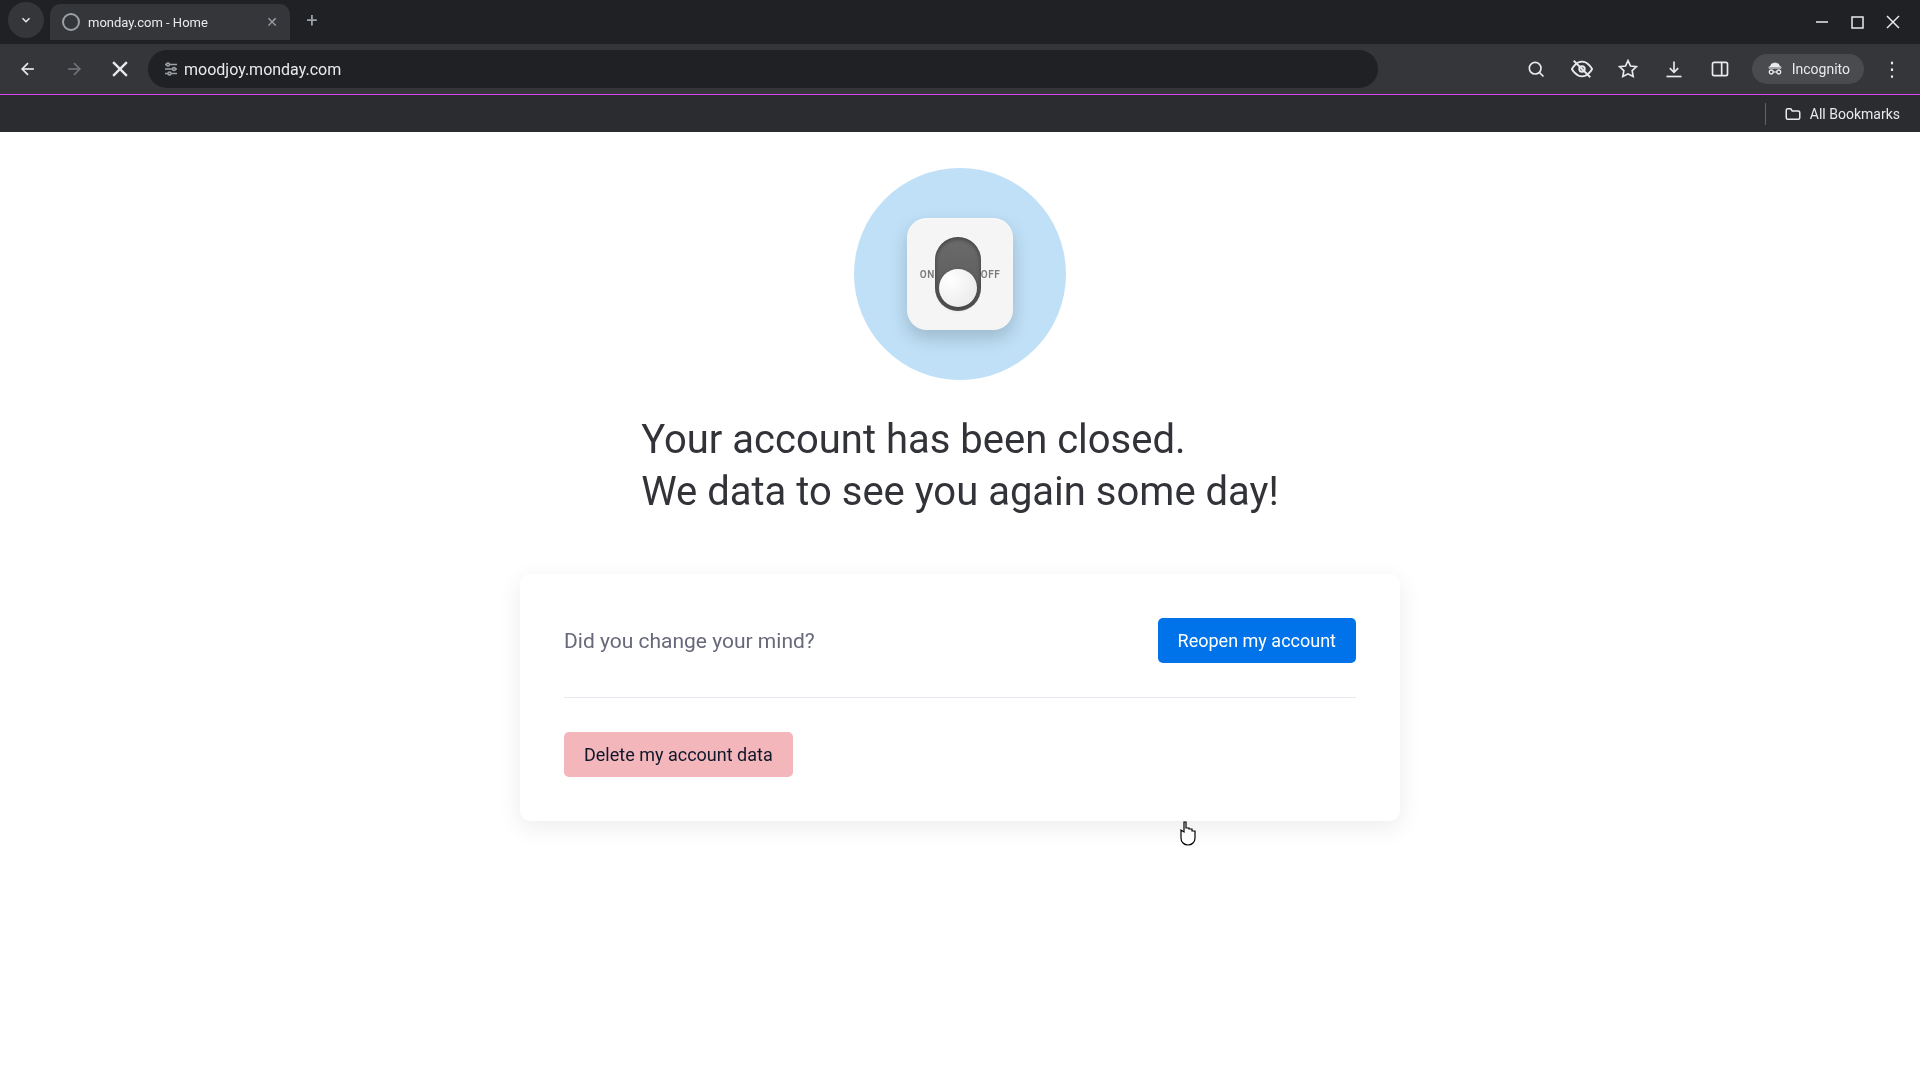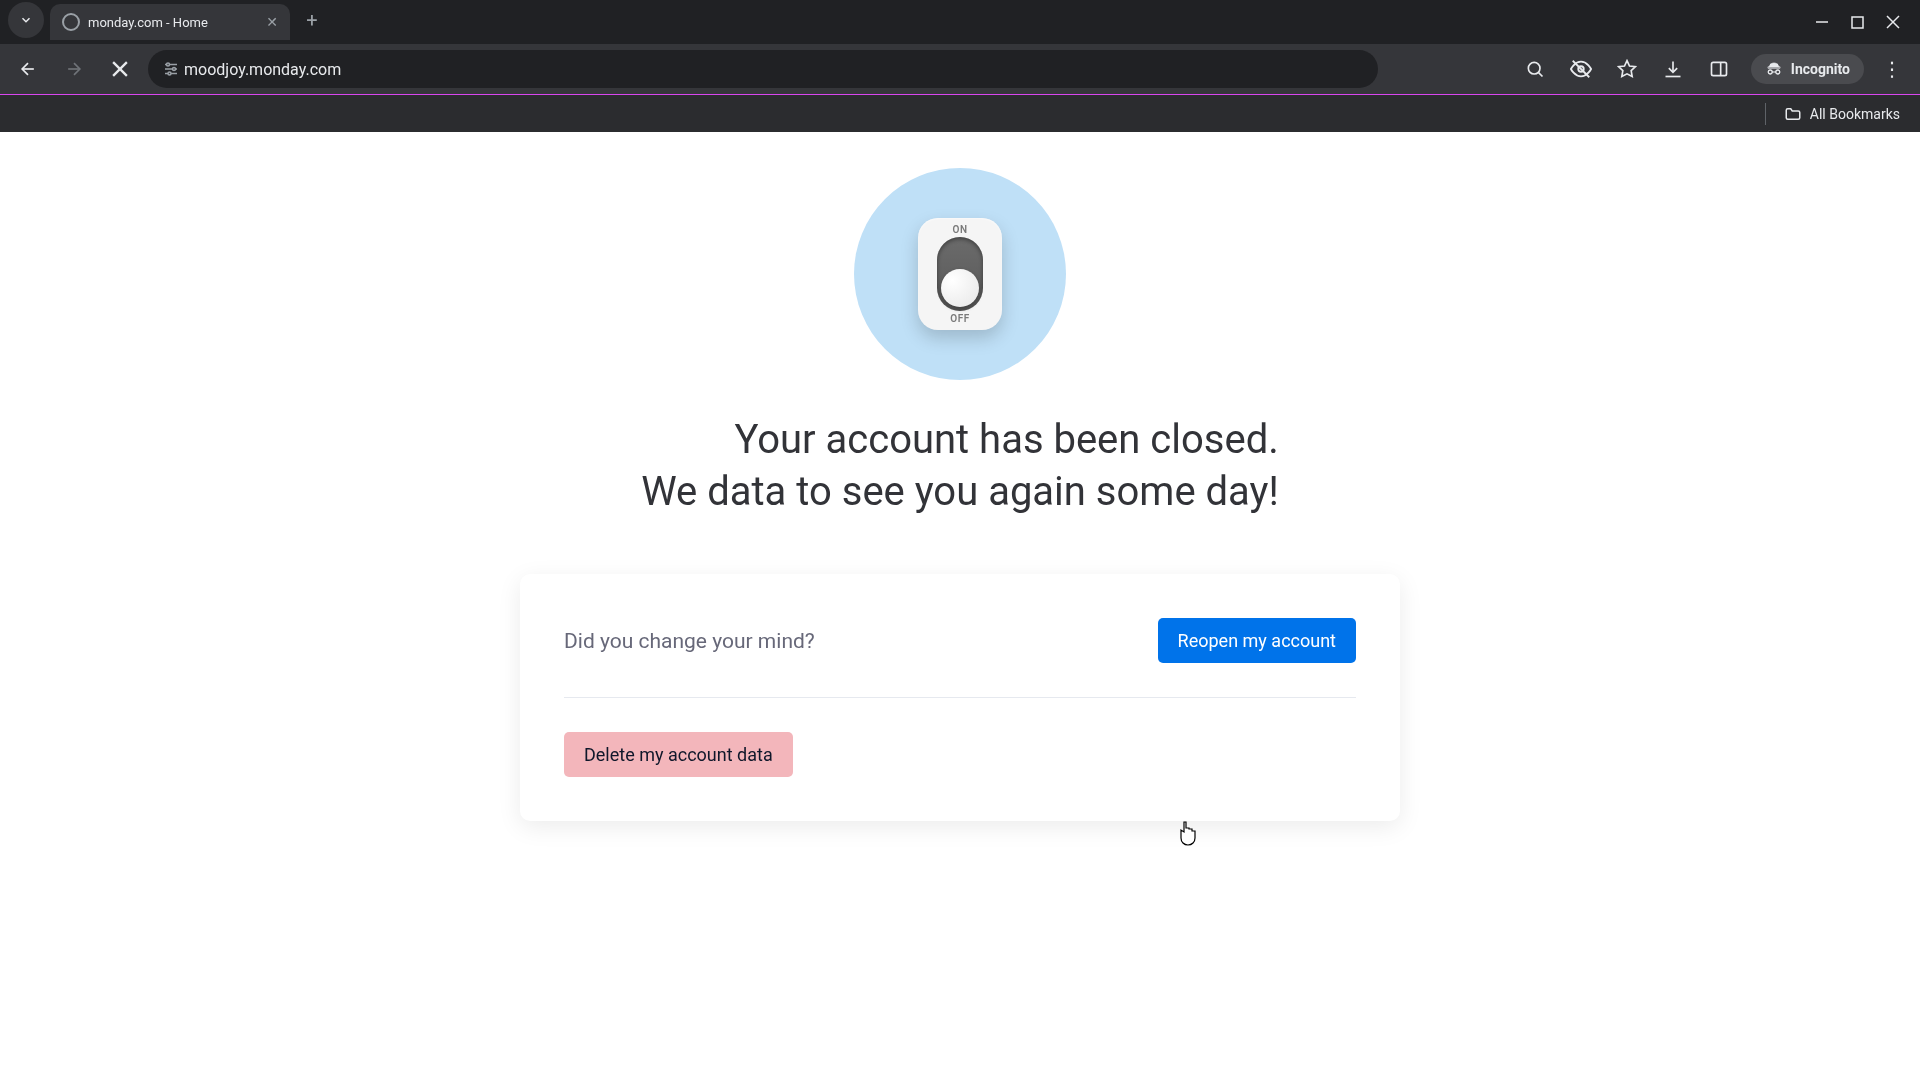--- a/index.html
+++ b/index.html
@@ -18,37 +18,37 @@
     .window-controls span { cursor: pointer; font-size: 16px; }
 
     .toolbar { background: #35363a; height: 50px; display: flex; align-items: center; padding: 0 10px; gap: 10px; }
     .nav-btn { width: 36px; height: 36px; display: flex; align-items: center; justify-content: center; color: #9aa0a6; cursor: pointer; border-radius: 50%; }
     .nav-btn.enabled { color: #e8eaed; }
     .addr { flex: 1; background: #202124; border-radius: 24px; height: 38px; display: flex; align-items: center; padding: 0 14px; gap: 4px; color: #e8eaed; max-width: 1230px; }
     .addr .site-icon { color: #9aa0a6; }
     .addr .url-text { font-size: 16px; color: #e8eaed; }
     .toolbar-right { display: flex; align-items: center; gap: 18px; margin-left: auto; padding-right: 8px; }
     .toolbar-right .icon-btn { color: #e8eaed; cursor: pointer; display: flex; align-items: center; justify-content: center; width: 28px; height: 28px; }
-    .incognito-pill { background: #4a4b4f; border-radius: 20px; padding: 6px 14px; display: flex; align-items: center; gap: 8px; color: #e8eaed; font-size: 14px; cursor: pointer; font-weight: bold; }
+    .incognito-pill { background: #4a4b4f; border-radius: 20px; padding: 6px 14px; display: flex; align-items: center; gap: 8px; color: #e8eaed; font-size: 14px; cursor: pointer; }
     .kebab { color: #e8eaed; cursor: pointer; font-size: 20px; }
 
     .bookmarks-bar { background: #2b2c2f; height: 38px; display: flex; align-items: center; justify-content: flex-end; padding: 0 20px; border-top: 1px solid #d946ef; }
     .divider-v { width: 1px; height: 22px; background: #5f6368; margin-right: 18px; }
     .all-bookmarks { display: flex; align-items: center; gap: 8px; color: #e8eaed; font-size: 14px; cursor: pointer; }
 
     
     .page { background: #fff; height: calc(1080px - 44px - 50px - 38px); display: flex; flex-direction: column; align-items: center; padding-top: 36px; }
 
     .illus-circle { width: 212px; height: 212px; border-radius: 50%; background: #bfe0f7; display: flex; align-items: center; justify-content: center; }
-    .switch-card { width: 84px; height: 112px; border-radius: 20px; background: #f5f5f5; box-shadow: 0 8px 18px rgba(0,0,0,0.18), inset 0 1px 2px rgba(255,255,255,0.6); display: flex; flex-direction: column; align-items: center; justify-content: center; position: relative; }
+    .switch-card { width: 106px; height: 112px; border-radius: 20px; background: #f5f5f5; box-shadow: 0 8px 18px rgba(0,0,0,0.18), inset 0 1px 2px rgba(255,255,255,0.6); display: flex; align-items: center; justify-content: center; position: relative; }
     .switch-label { font-size: 10px; color: #7a7a7a; font-weight: 600; letter-spacing: 0.5px; }
     .switch-track { width: 46px; height: 74px; border-radius: 24px; background: linear-gradient(#6b6b6b, #585858); margin: 2px 0; display: flex; align-items: flex-end; justify-content: center; padding: 4px; box-shadow: inset 0 2px 4px rgba(0,0,0,0.4); }
     .switch-knob { width: 38px; height: 38px; border-radius: 50%; background: radial-gradient(circle at 30% 30%, #ffffff, #e6e6e6); box-shadow: 0 2px 4px rgba(0,0,0,0.3); }
 
-    .headline { margin-top: 34px; text-align: right; color: #323338; font-size: 40px; font-weight: 400; line-height: 1.3; }
+    .headline { margin-top: 34px; text-align: left; color: #323338; font-size: 40px; font-weight: 400; line-height: 1.3; }
 
     .card { margin-top: 56px; width: 880px; background: #fff; border-radius: 10px; box-shadow: 0 6px 24px rgba(0,0,0,0.08); padding: 44px 44px; }
     .row { display: flex; align-items: center; justify-content: space-between; }
     .row-text { font-size: 21px; color: #676879; }
     .btn { border: none; border-radius: 5px; padding: 12px 20px; font-size: 18px; cursor: pointer; font-family: inherit; }
     .btn-primary { background: #0073ea; color: #fff; }
     .btn-danger-soft { background: #f3b6bb; color: #0f172a; }
     .hr { height: 1px; background: #e6e9ef; margin: 34px 0; }
 
     .cursor-overlay { position: absolute; pointer-events: none; }

